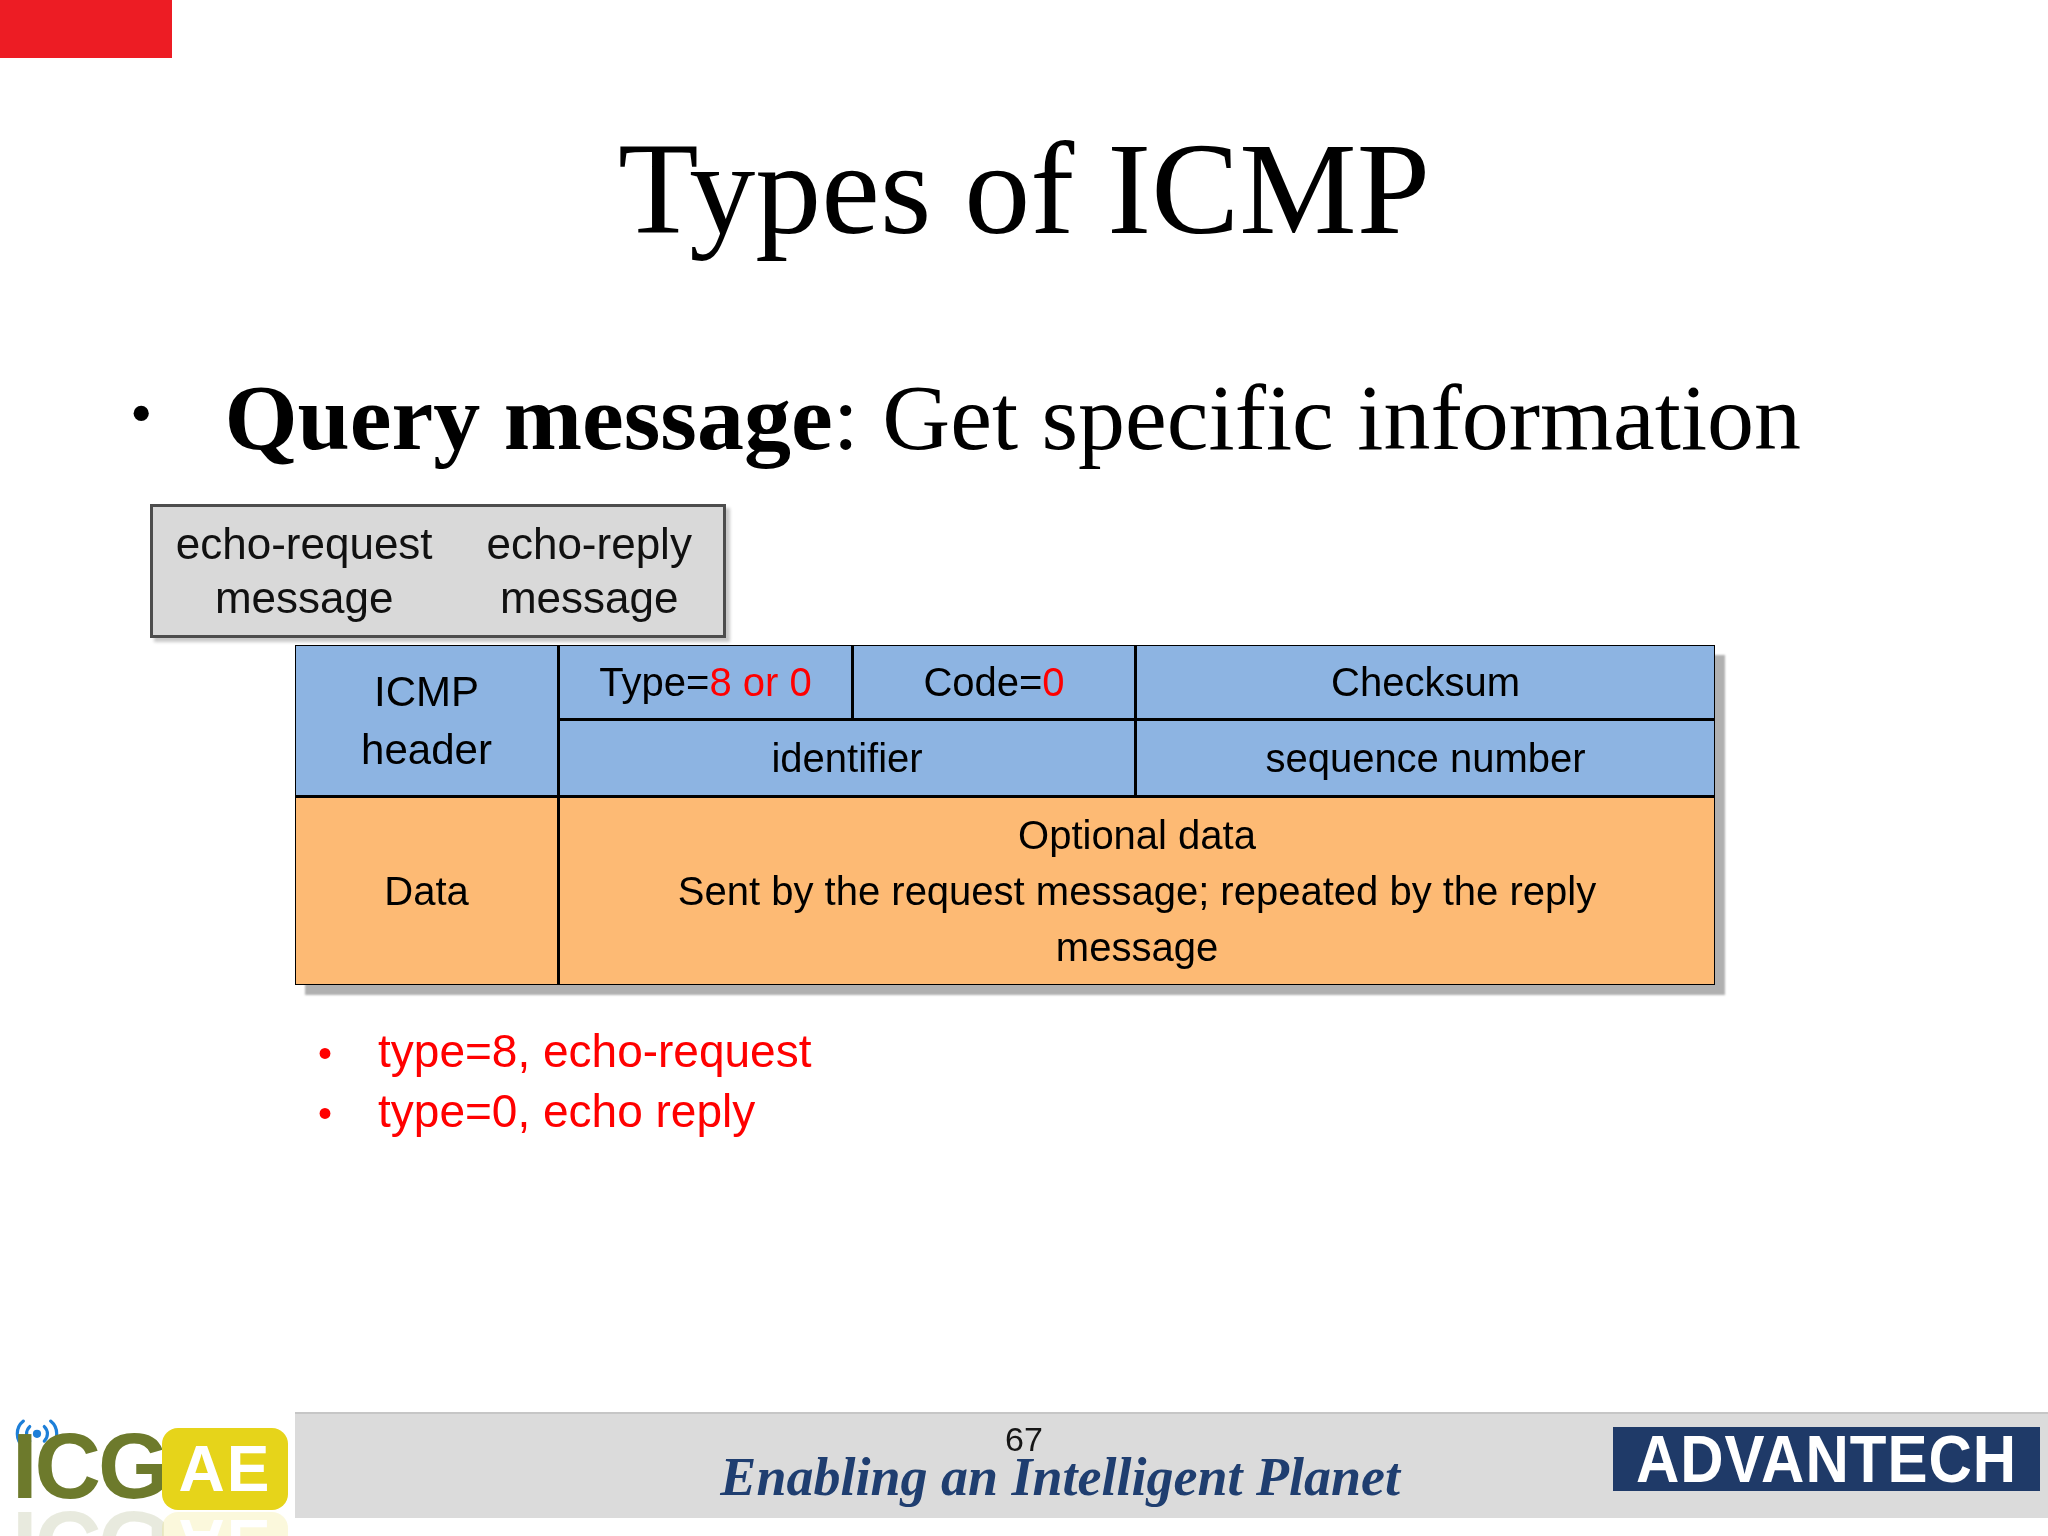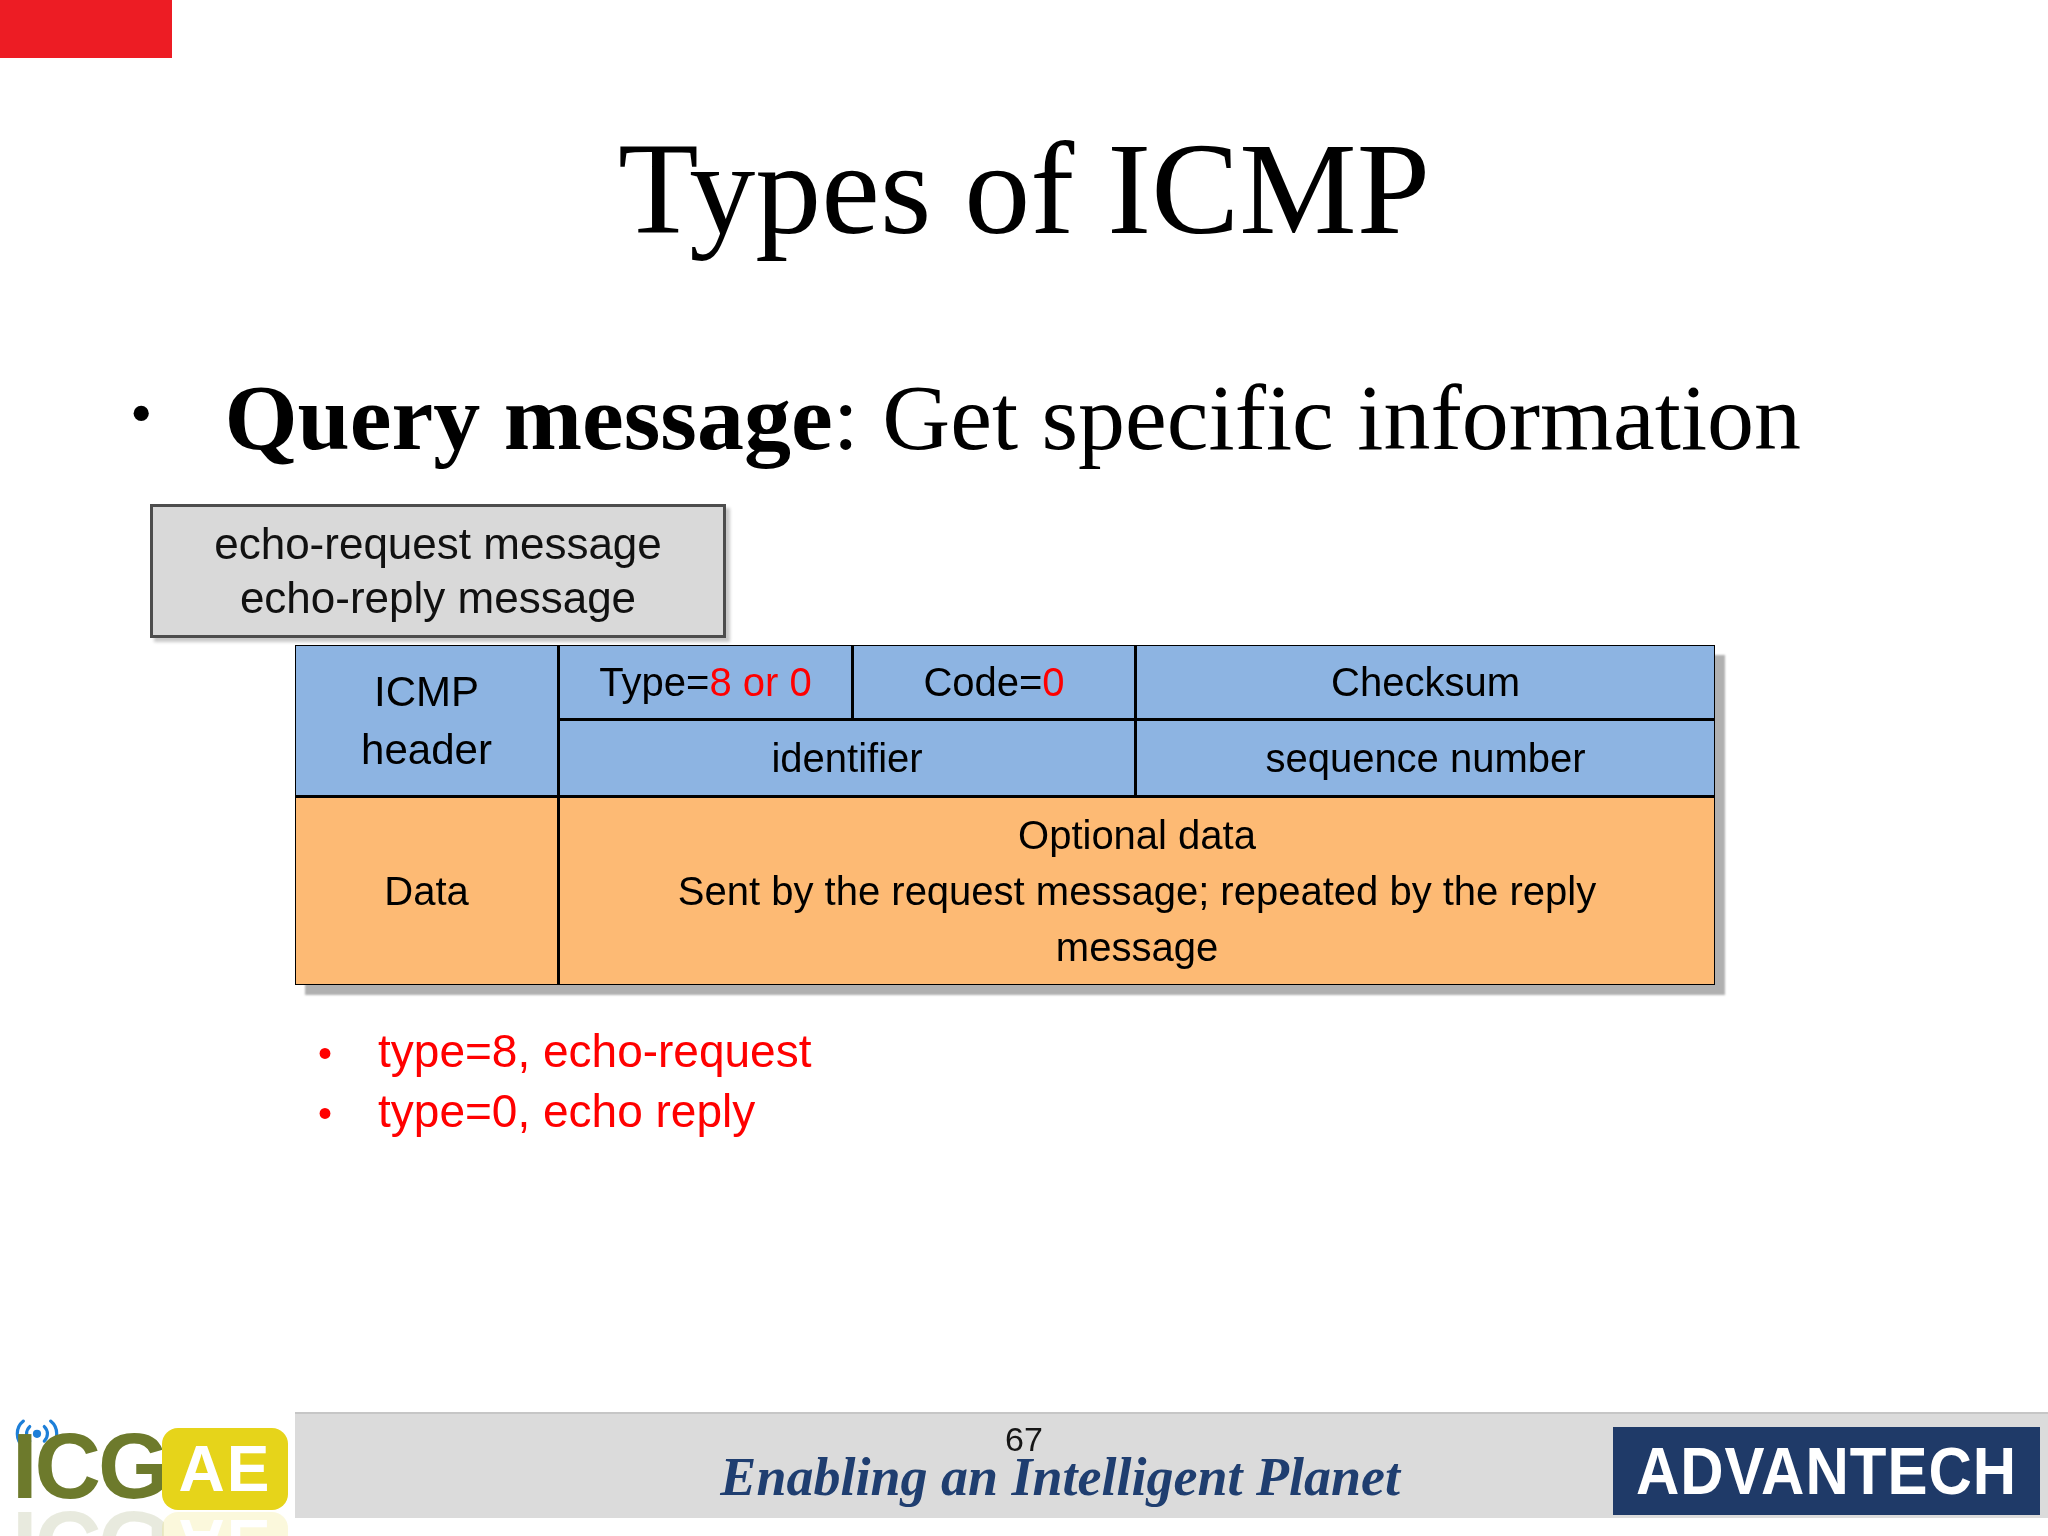--- a/index.html
+++ b/index.html
@@ -29,21 +29,21 @@
     font-size:94px; color:#000; white-space:nowrap; line-height:1.1;
   }
   .bullet-line .marker { font-size:64px; vertical-align:14px; margin-right:52px; }
   .bullet-line .b { font-weight:700;margin-left:20px; }
 
   
   .echo-box {
     position:absolute; left:150px; top:504px; width:576px; height:134px;
     background:#D9D9D9; border:3px solid #4d4d4d;
     box-shadow:4px 4px 3px #c9c9c9;
-    display:flex; flex-direction:column; align-items:center; justify-content:center;
+    display:flex; flex-direction:row; align-items:center; justify-content:center;
     font-size:44px; color:#111; line-height:54px; text-align:center;
   }
 
   
   .icmp-table {
     position:absolute; left:295px; top:645px; width:1420px; height:340px;
     background:#000; padding:1px;
     display:grid;
     grid-template-columns:261px 291px 280px 1fr;
     grid-template-rows:72px 74px 1fr;
@@ -73,21 +73,21 @@
   .page-number {
     position:absolute; left:958px; top:1420px; width:132px;
     text-align:center; font-size:34px; color:#161616;
   }
   .tagline {
     position:absolute; left:640px; top:1446px; width:760px; text-align:right;
     font-family:"Liberation Serif", serif; font-style:italic; font-weight:700;
     font-size:54px; color:#1F3E70; white-space:nowrap;
   }
   .advantech-logo {
-    position:absolute; left:1613px; top:1427px; width:427px; height:88px;
+    position:absolute; left:1613px; top:1427px; width:427px; height:64px;
     background:#1F3A68; display:flex; align-items:center; justify-content:center;
   }
   .advantech-logo span {
     color:#fff; font-weight:700; font-size:60px; letter-spacing:1px;
     transform:scaleY(1.12); white-space:nowrap;
   }
 
   
   .icg-logo { position:absolute; left:6px; top:1404px; width:300px; height:132px; }
   .icg-antenna { position:absolute; left:2px; top:8px; width:58px; height:40px; }

